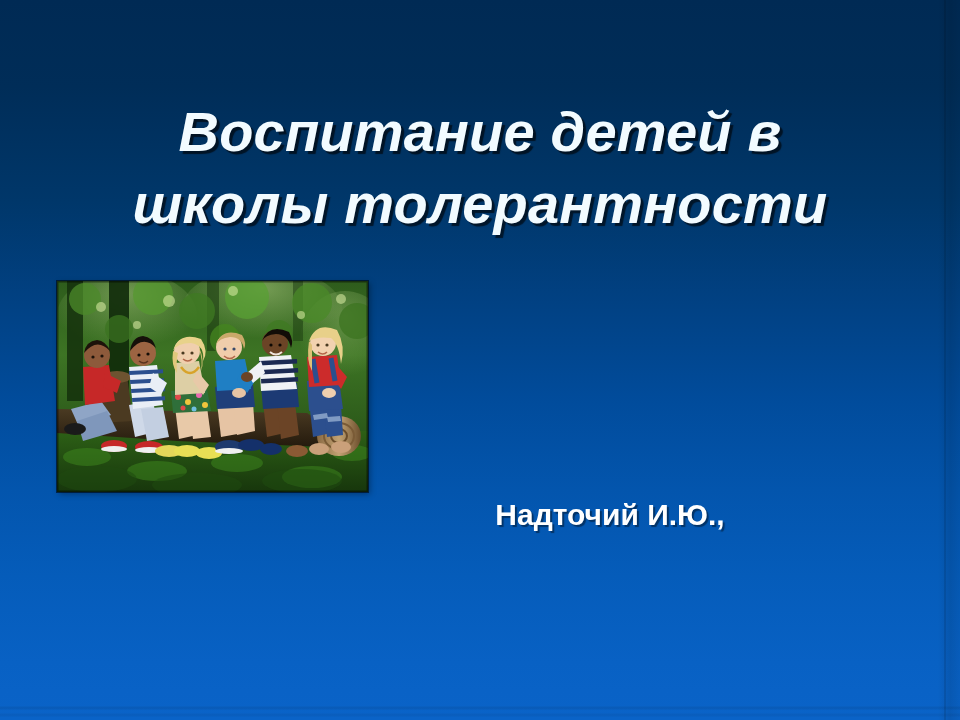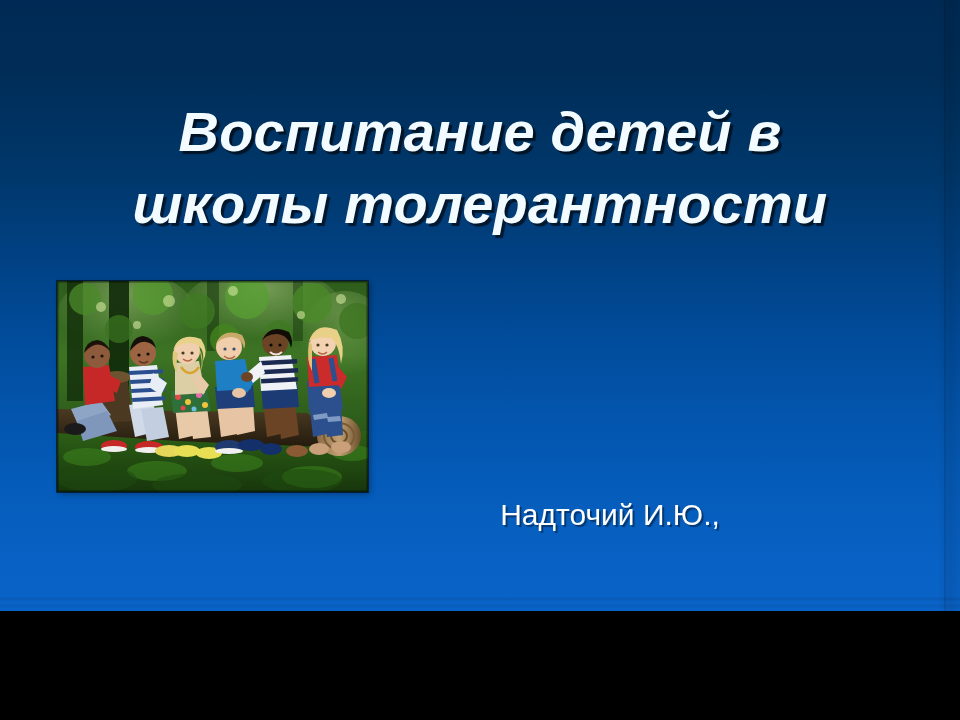--- a/index.html
+++ b/index.html
@@ -4,21 +4,21 @@
 <title>Воспитание детей в духе толерантности</title>
 <style>
   html, body {
     margin: 0;
     padding: 0;
     background: #000;
   }
   .slide {
     position: relative;
     width: 960px;
-    height: 611px;
+    height: 720px;
     overflow: hidden;
     font-family: "Liberation Sans", sans-serif;
     background: linear-gradient(to bottom,
         #002a54 0%,
         #002d58 12%,
         #00376a 28%,
         #014183 42%,
         #014c9c 56%,
         #0355ad 68%,
         #055cba 80%,
@@ -105,21 +105,21 @@
     left: 300px;
     top: 494px;
     width: 620px;
     text-align: center;
   }
   .sub-line {
     display: block;
     font-size: 30px;
     line-height: 42px;
     color: #ffffff;
-    font-weight: normal;
+    font-weight: bold;
     text-shadow: 2px 2px 1px rgba(0,0,0,0.42);
     white-space: nowrap;
   }
   .sub-line.wide { letter-spacing: 0.2px; }
 </style>
 </head>
 <body>
 
 <div class="slide">
 

